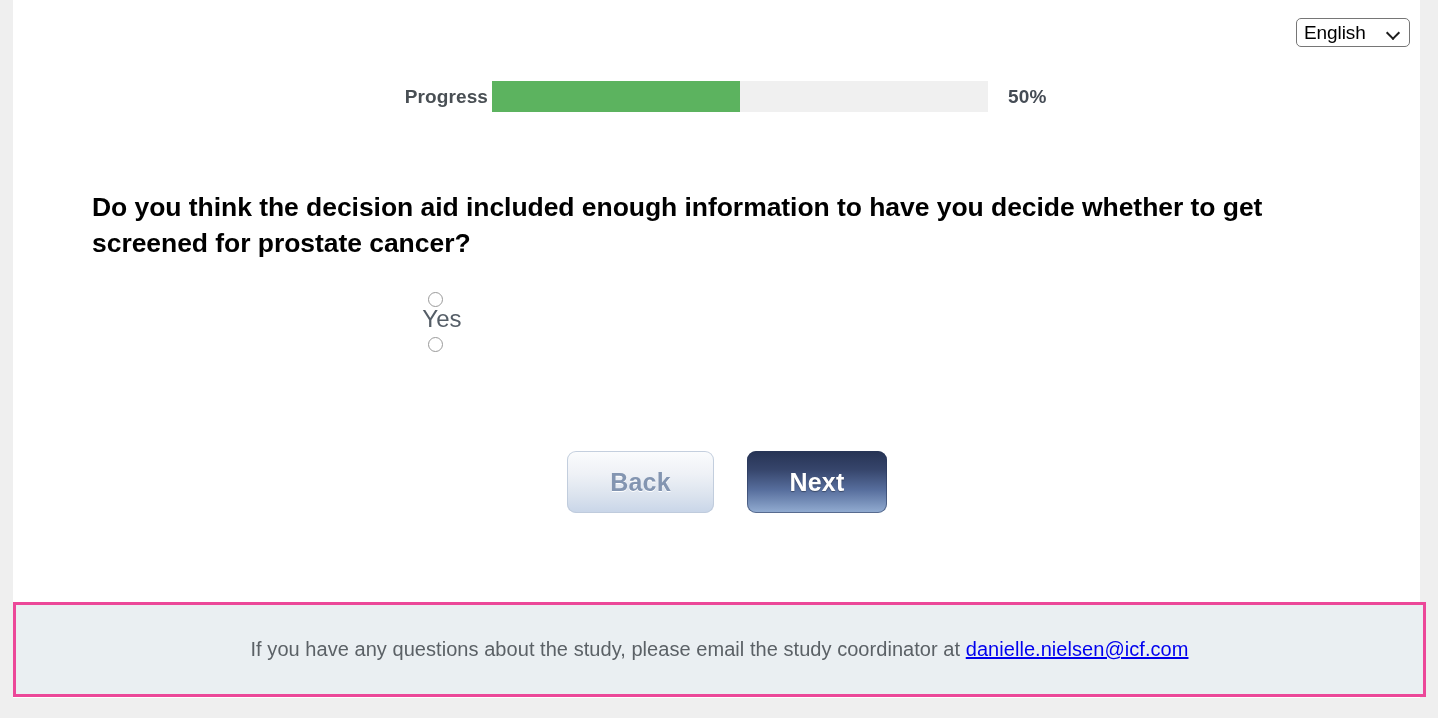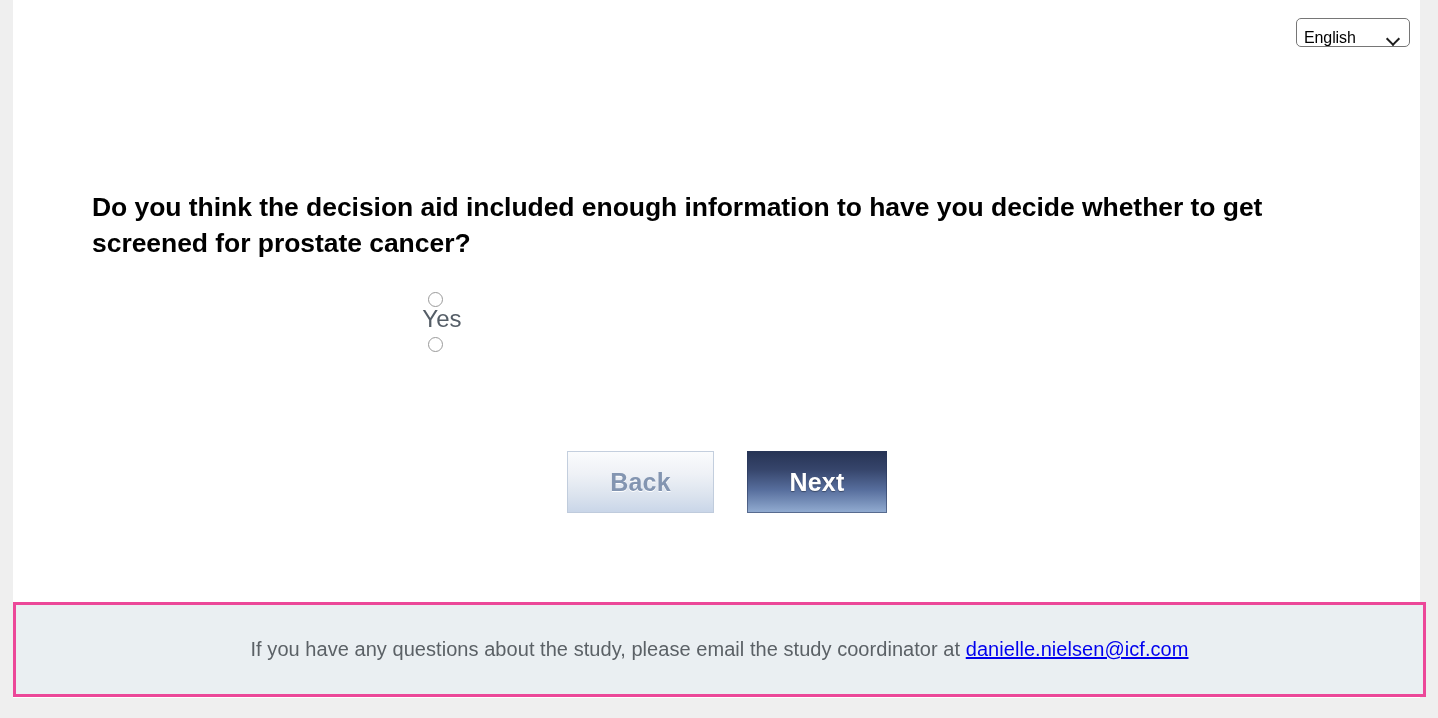--- a/index.html
+++ b/index.html
@@ -34,25 +34,25 @@
     height: 29px;
   }
   .lang-select {
     width: 100%;
     height: 100%;
     box-sizing: border-box;
     background: #ffffff;
     border: 1px solid #767676;
     border-radius: 5px;
     font-family: "Liberation Sans", sans-serif;
-    font-size: 16px;
+    font-size: 19px;
     color: #000000;
     padding: 0 6px 0 7px;
     display: flex;
-    align-items: flex-end;
+    align-items: center;
     justify-content: space-between;
     cursor: default;
   }
   .lang-label {
     line-height: 1;
     letter-spacing: -0.1px;
   }
   .chev {
     display: inline-block;
     width: 14px;
@@ -172,21 +172,21 @@
     left: 541px;
     top: 451px;
     width: 400px;
     height: 66px;
   }
   .btn {
     position: absolute;
     top: 0;
     height: 62px;
     border: none;
-    border-radius: 0;
+    border-radius: 9px;
     font-family: "Liberation Sans", sans-serif;
     font-size: 25px;
     font-weight: bold;
     cursor: default;
     letter-spacing: 0.2px;
     padding: 8px;
   }
   .btn-back {
     left: 13px;
     width: 147px;
@@ -235,20 +235,27 @@
 
 <div class="page-frame">
 
   <div class="lang-wrap">
     <div class="lang-select">
       <span class="lang-label">English</span>
       <span class="chev"></span>
     </div>
   </div>
 
+  <div class="progress-row">
+    <div class="progress-label">Progress</div>
+    <div class="progress-track">
+      <div class="progress-fill" id="progress-fill" style="width: 50%;"></div>
+    </div>
+    <div class="progress-pct">50%</div>
+  </div>
 
   <div class="question">Do you think the decision aid included enough information to have you decide whether to get screened for prostate cancer?</div>
 
   <div class="options">
     <div class="option-row">
       <span class="radio"></span>
       <span class="option-label">Yes</span>
     </div>
     <div class="option-row">
       <span class="radio"></span>

